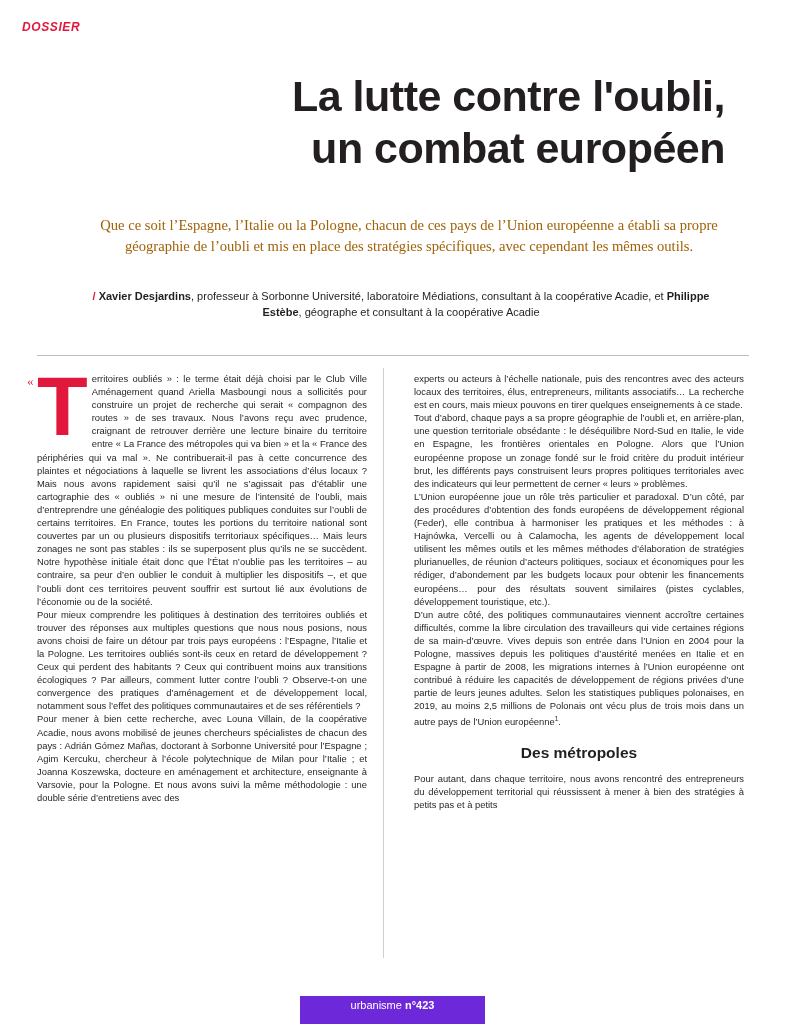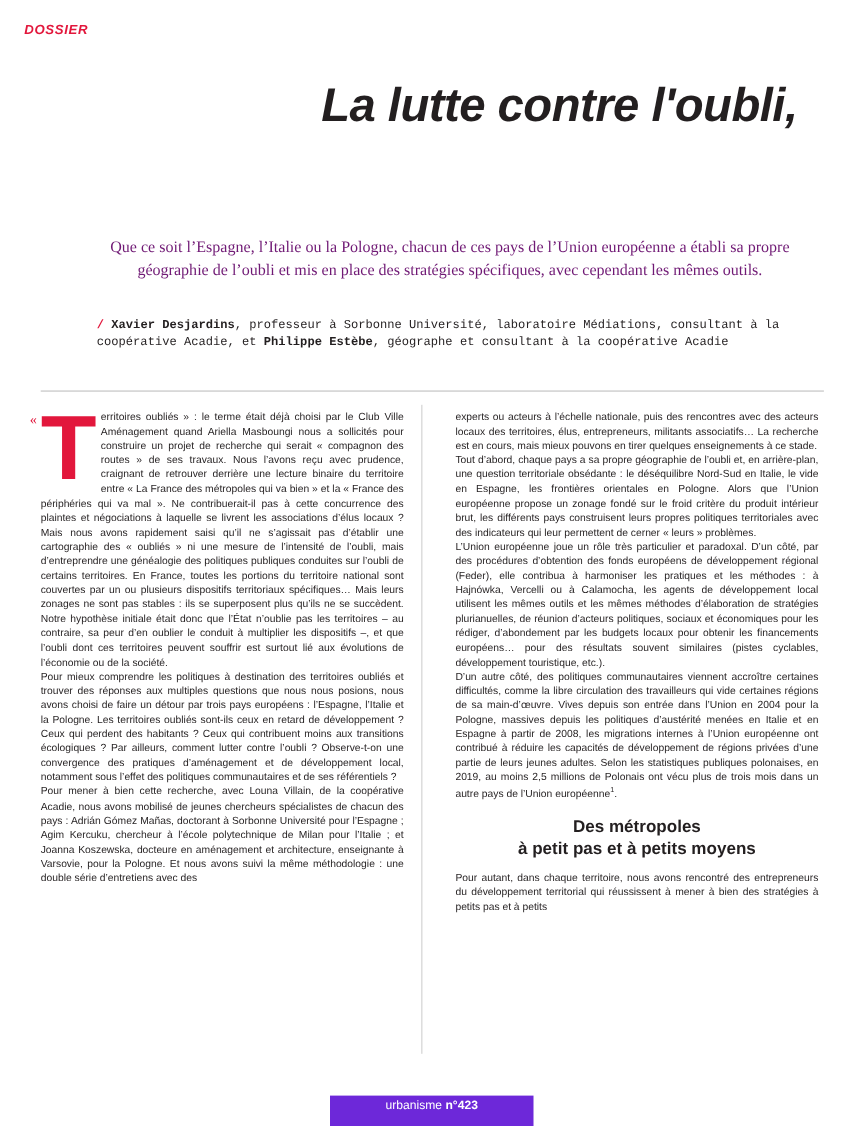--- a/index.html
+++ b/index.html
@@ -31,47 +31,47 @@
     font-size: 12px;
     letter-spacing: 0.6px;
     color: #e2173c;
   }
   .title-block {
     position: absolute;
     left: 60px;
     top: 70px;
     width: 665px;
     text-align: right;
-    font-style: italic;
   }
   .title-line {
     font-family: "Liberation Sans", sans-serif;
     font-weight: bold;
     font-size: 43px;
     line-height: 52px;
     color: #231f20;
     letter-spacing: -0.5px;
   }
   .standfirst {
     position: absolute;
     left: 95px;
     top: 215px;
     width: 628px;
     text-align: center;
     font-family: "Liberation Serif", serif;
     font-size: 14.6px;
     line-height: 21px;
-    color: #701a75;
+    color: #a16207;
   }
   .byline {
     position: absolute;
-    left: 88px;
+    left: 76px;
     top: 288px;
     width: 650px;
-    font-family: Liberation Mono, monospace;
+    text-align: center;
+    font-family: Liberation Sans, sans-serif;
     font-size: 11px;
     line-height: 16px;
     color: #231f20;
   }
   .byline .slash {
     color: #e2173c;
     font-weight: bold;
   }
   .byline b {
     font-weight: bold;
@@ -176,20 +176,21 @@
 </style>
 </head>
 <body>
 
 <div class="page">
 
   <div class="kicker">DOSSIER</div>
 
   <div class="title-block">
     <div class="title-line">La lutte contre l'oubli,</div>
+    <div class="title-line">un combat européen</div>
   </div>
 
   <div class="standfirst">Que ce soit l’Espagne, l’Italie ou la Pologne, chacun de ces pays de l’Union européenne a établi sa propre géographie de l’oubli et mis en place des stratégies spécifiques, avec cependant les mêmes outils.</div>
 
   <div class="byline">
     <span class="slash">/</span>
     <b>Xavier Desjardins</b><span>, professeur à Sorbonne Université, laboratoire Médiations, consultant à la coopérative Acadie, et </span><b>Philippe Estèbe</b><span>, géographe et consultant à la coopérative Acadie</span>
   </div>
 
   <div class="rule"></div>
@@ -205,21 +206,20 @@
     <p>Pour mener à bien cette recherche, avec Louna Villain, de la coopérative Acadie, nous avons mobilisé de jeunes chercheurs spécialistes de chacun des pays : Adrián Gómez Mañas, doctorant à Sorbonne Université pour l’Espagne ; Agim Kercuku, chercheur à l’école polytechnique de Milan pour l’Italie ; et Joanna Koszewska, docteure en aménagement et architecture, enseignante à Varsovie, pour la Pologne. Et nous avons suivi la même méthodologie : une double série d’entretiens avec des</p>
   </div>
 
   <div class="col col-right">
     <p>experts ou acteurs à l’échelle nationale, puis des rencontres avec des acteurs locaux des territoires, élus, entrepreneurs, militants associatifs… La recherche est en cours, mais mieux pouvons en tirer quelques enseignements à ce stade.</p>
     <p>Tout d’abord, chaque pays a sa propre géographie de l’oubli et, en arrière-plan, une question territoriale obsédante : le déséquilibre Nord-Sud en Italie, le vide en Espagne, les frontières orientales en Pologne. Alors que l’Union européenne propose un zonage fondé sur le froid critère du produit intérieur brut, les différents pays construisent leurs propres politiques territoriales avec des indicateurs qui leur permettent de cerner « leurs » problèmes.</p>
     <p>L’Union européenne joue un rôle très particulier et paradoxal. D’un côté, par des procédures d’obtention des fonds européens de développement régional (Feder), elle contribua à harmoniser les pratiques et les méthodes : à Hajnówka, Vercelli ou à Calamocha, les agents de développement local utilisent les mêmes outils et les mêmes méthodes d’élaboration de stratégies plurianuelles, de réunion d’acteurs politiques, sociaux et économiques pour les rédiger, d’abondement par les budgets locaux pour obtenir les financements européens… pour des résultats souvent similaires (pistes cyclables, développement touristique, etc.).</p>
     <p><span>D’un autre côté, des politiques communautaires viennent accroître certaines difficultés, comme la libre circulation des travailleurs qui vide certaines régions de sa main-d’œuvre. Vives depuis son entrée dans l’Union en 2004 pour la Pologne, massives depuis les politiques d’austérité menées en Italie et en Espagne à partir de 2008, les migrations internes à l’Union européenne ont contribué à réduire les capacités de développement de régions privées d’une partie de leurs jeunes adultes. Selon les statistiques publiques polonaises, en 2019, au moins 2,5 millions de Polonais ont vécu plus de trois mois dans un autre pays de l’Union européenne</span><span class="footnote-sup">1</span><span>.</span></p>
     <div class="sub-head">
       <div>Des métropoles</div>
-      <div>à petit pas et à petits moyens</div>
     </div>
     <p>Pour autant, dans chaque territoire, nous avons rencontré des entrepreneurs du développement territorial qui réussissent à mener à bien des stratégies à petits pas et à petits</p>
   </div>
 
 
   <div class="footer-bar">
     <div class="footer-bar-text">
       <span>urbanisme</span>
       <b>n°423</b>
     </div>

